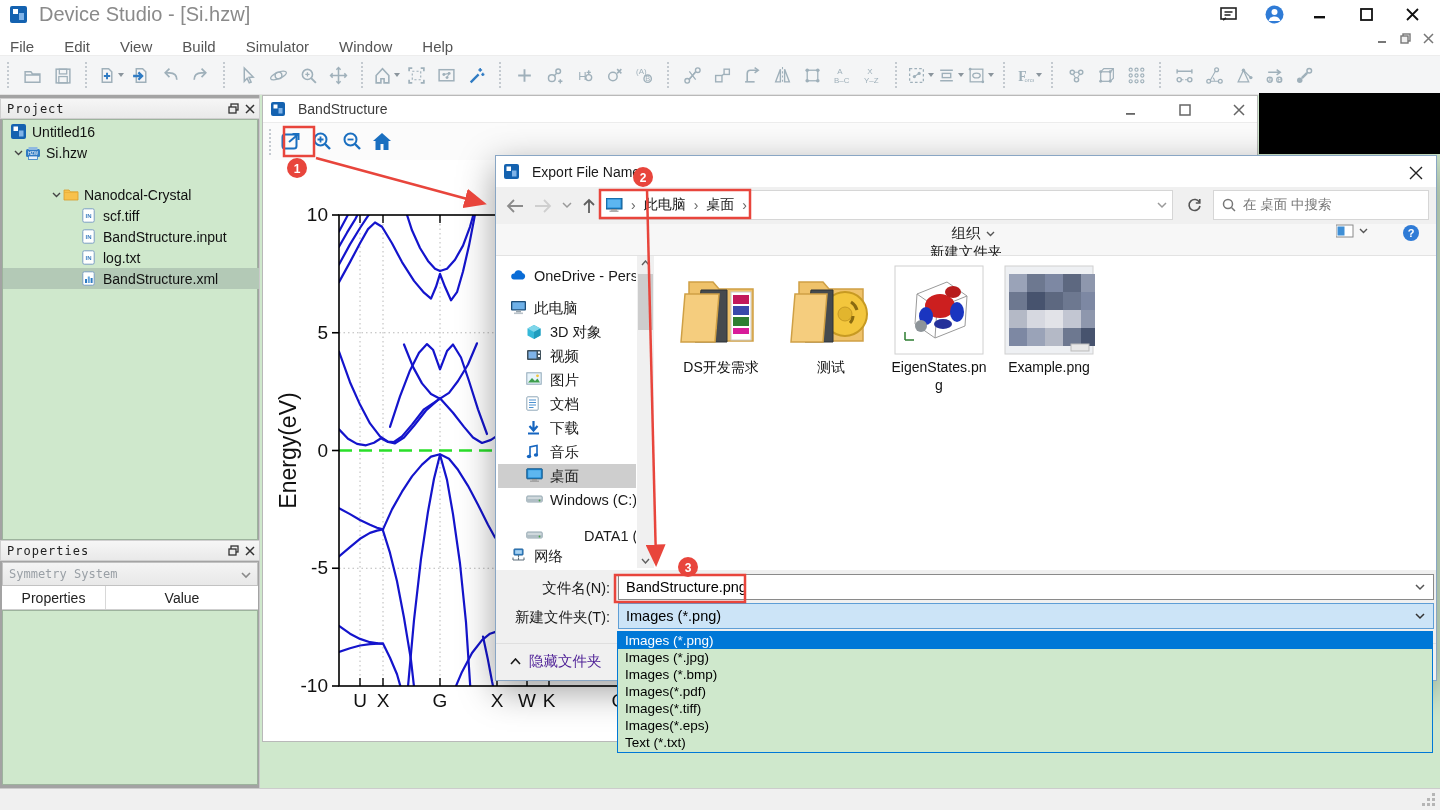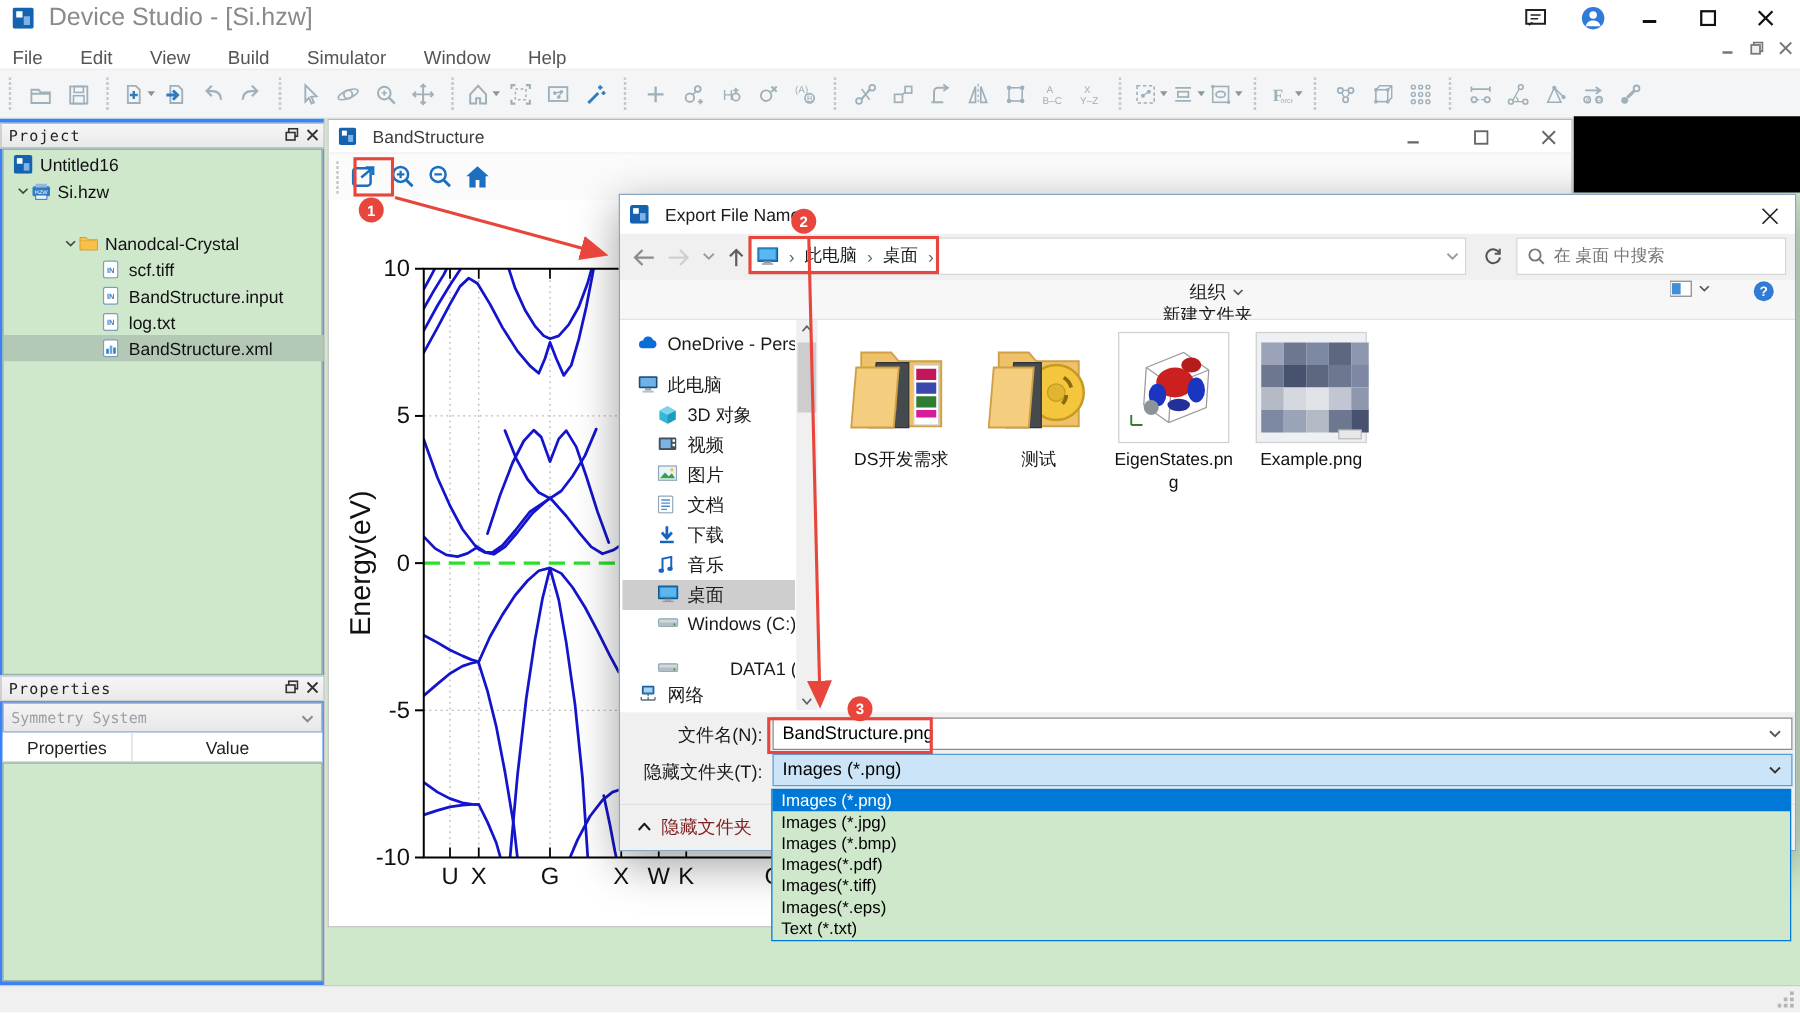--- a/index.html
+++ b/index.html
@@ -22,21 +22,21 @@
   #toolbar { left:0; top:56px; width:1440px; height:39px; background:#f4f5f6; border-bottom:1px solid #e2e2e2; display:flex; align-items:center; padding-left:2px; }
   .tgrip { width:7px; height:26px; margin:0 3px;
     background-image:repeating-linear-gradient(to bottom,#c4cad0 0 2px,transparent 2px 4px);
     background-size:2px 100%; background-repeat:repeat-y; background-position:2px 0; }
   .tgroup { display:flex; align-items:center; gap:3px; padding:0 4px; }
   .tbtn { width:27px; height:27px; display:flex; align-items:center; justify-content:center; border-radius:3px; position:relative; }
   .tbtn svg { width:19px; height:19px; }
   .ddarrow { width:0; height:0; border-left:3.5px solid transparent; border-right:3.5px solid transparent; border-top:4px solid #8b959d; margin-left:2px; }
 
   
-  #dock { left:0; top:95px; width:260px; height:693px; background:#3b82f6; border-right:1px solid #c9c9c9; }
+  #dock { left:0; top:95px; width:260px; height:693px; background:#a3a3a3; border-right:1px solid #c9c9c9; }
   .panel-h { position:absolute; left:0; width:260px; height:21px; background:linear-gradient(#f6f6f6,#e9e9e9); border:1px solid #cfcfcf; display:flex; align-items:center; }
   .panel-h .pt { font-family:"DejaVu Sans Mono",monospace; font-size:12px; color:#222; margin-left:6px; letter-spacing:1px; }
   .panel-h .pbtns { position:absolute; right:4px; display:flex; gap:6px; }
   .greenbody { position:absolute; left:2px; width:256px; background:#cfe8cc; border:1px solid #9db39d; }
   .tree-row { position:absolute; left:0; width:256px; height:21px; display:flex; align-items:center; font-size:14px; color:#111; }
   .tree-row.sel { background:#b3c9b6; }
   .tchev { width:14px; display:flex; justify-content:center; }
   .ticon { width:17px; height:16px; margin-right:4px; display:flex; align-items:center; }
   #sym-combo { left:2px; top:467px; width:256px; height:24px; background:linear-gradient(#f4f4f4,#e8e8e8); border:1px solid #c2c2c2; display:flex; align-items:center; }
   #sym-combo span { font-family:"DejaVu Sans Mono",monospace; font-size:12px; color:#9aa0a6; margin-left:6px; }
@@ -80,21 +80,21 @@
   .tile .art { width:92px; height:92px; margin:0 auto; }
   .tile .lbl { font-size:14px; color:#111; line-height:18px; margin-top:2px; word-break:break-all; }
   #dlg-footer { height:73px; background:#f0f0f0; position:relative; }
   .frow-label { position:absolute; font-size:14.5px; color:#1a1a1a; text-align:right; width:110px; }
   #fname { position:absolute; left:122px; top:4px; width:816px; height:26px; background:#fff; border:1px solid #8a8a8a; display:flex; align-items:center; }
   #fname span { font-size:14.5px; color:#000; margin-left:7px; }
   #ftype { position:absolute; left:122px; top:33px; width:816px; height:26px; background:#cce4f7; border:1px solid #5e9ed6; display:flex; align-items:center; }
   #ftype span { font-size:14.5px; color:#000; margin-left:7px; }
   .combo-arrow { position:absolute; right:8px; top:9px; }
   #dlg-bottom { height:36px; background:#f0f0f0; border-top:1px solid #dfdfdf; display:flex; align-items:center; }
-  #hidefolders { display:flex; align-items:center; gap:8px; margin-left:14px; font-size:14.5px; color:#7f1d1d; }
+  #hidefolders { display:flex; align-items:center; gap:8px; margin-left:14px; font-size:14.5px; color:#4c1d95; }
 
   
   #type-dd { left:617px; top:631px; width:816px; height:122px; background:#cfe8cc; border:1px solid #0078d7; z-index:8; }
   .dd-item { height:17px; display:flex; align-items:center; padding-left:7px; font-size:13.5px; color:#000; }
   .dd-item.sel { background:#0078d7; color:#fff; }
 
   
   #statusbar { left:0; top:788px; width:1440px; height:22px; background:#f0f0f0; border-top:1px solid #cccccc; }
 
   
@@ -1020,21 +1020,21 @@
         </div>
     </div>
     <div id="dlg-footer">
       <span class="frow-label" style="left:4px; top:9px">文件名(N):</span>
       <div id="fname">
         <span>BandStructure.png</span>
         <svg class="combo-arrow" width="10" height="7">
             <path d="M1 1l4 4 4-4" stroke="#555" stroke-width="1.5" fill="none"></path>
           </svg>
       </div>
-      <span class="frow-label" style="left:4px; top:38px">隐藏文件夹(T):</span>
+      <span class="frow-label" style="left:4px; top:38px">新建文件夹(T):</span>
       <div id="ftype">
         <span>Images (*.png)</span>
         <svg class="combo-arrow" width="10" height="7">
             <path d="M1 1l4 4 4-4" stroke="#333" stroke-width="1.5" fill="none"></path>
           </svg>
       </div>
     </div>
     <div id="dlg-bottom">
       <span id="hidefolders">
         <svg width="11" height="7">

